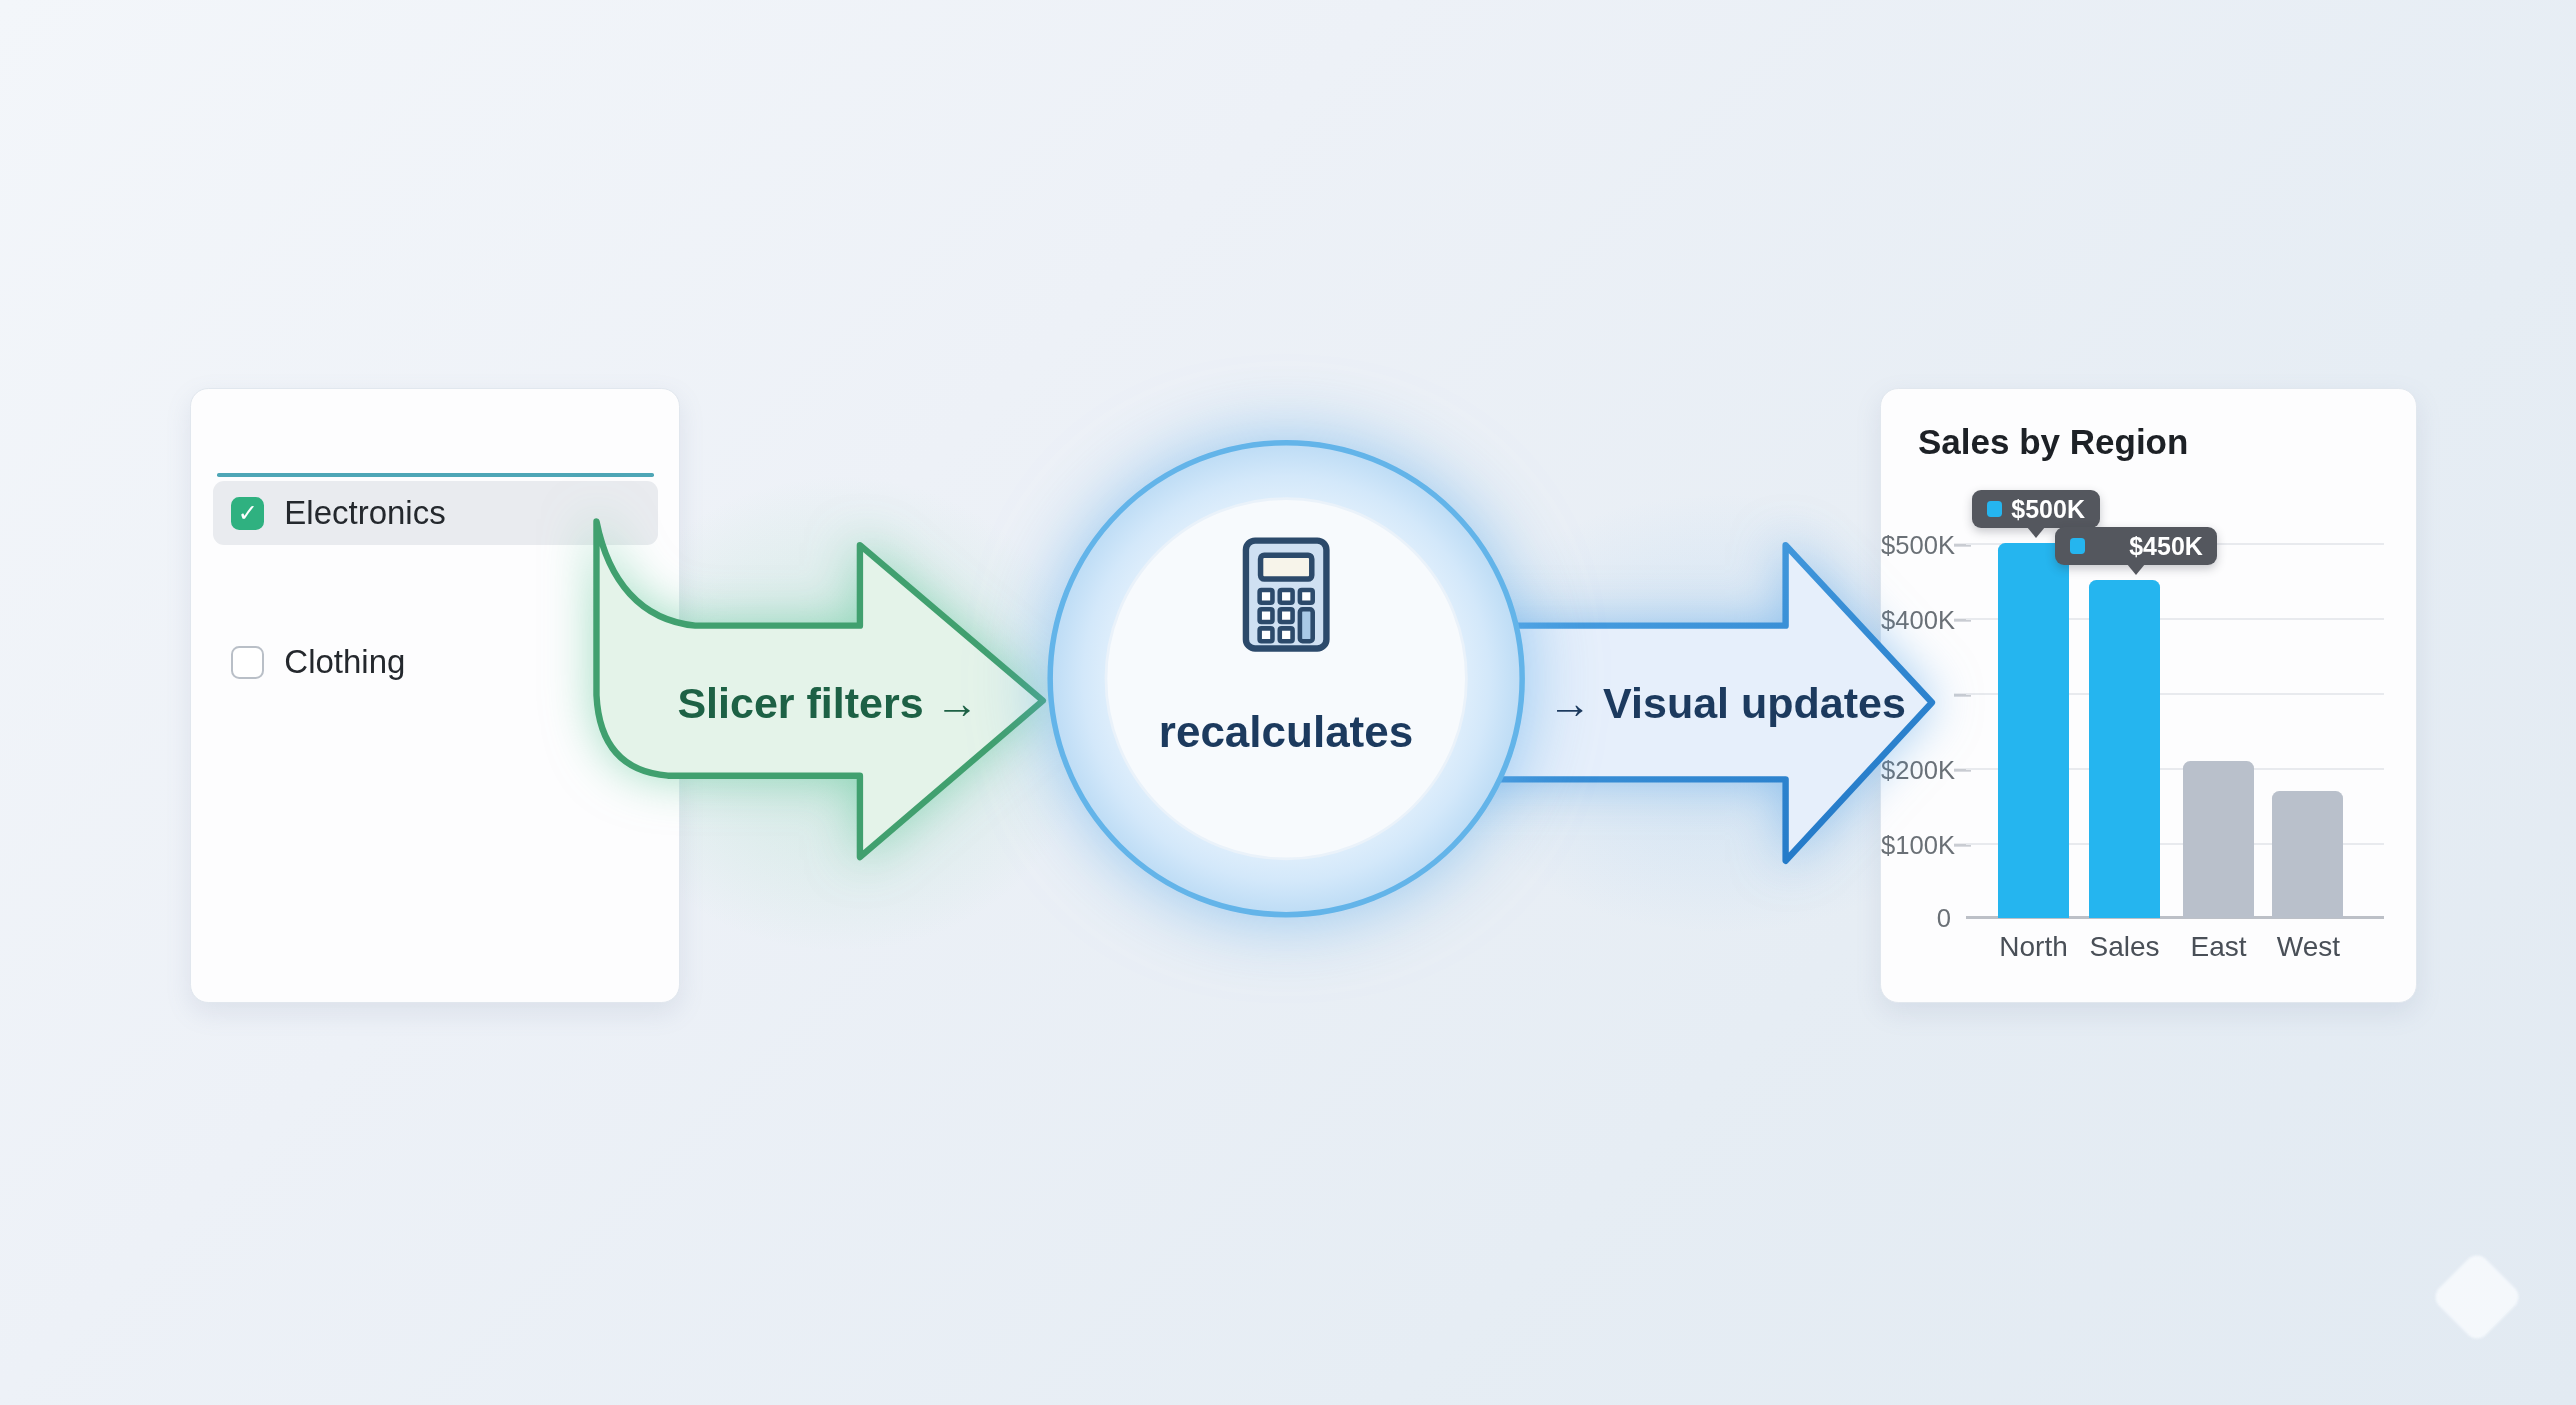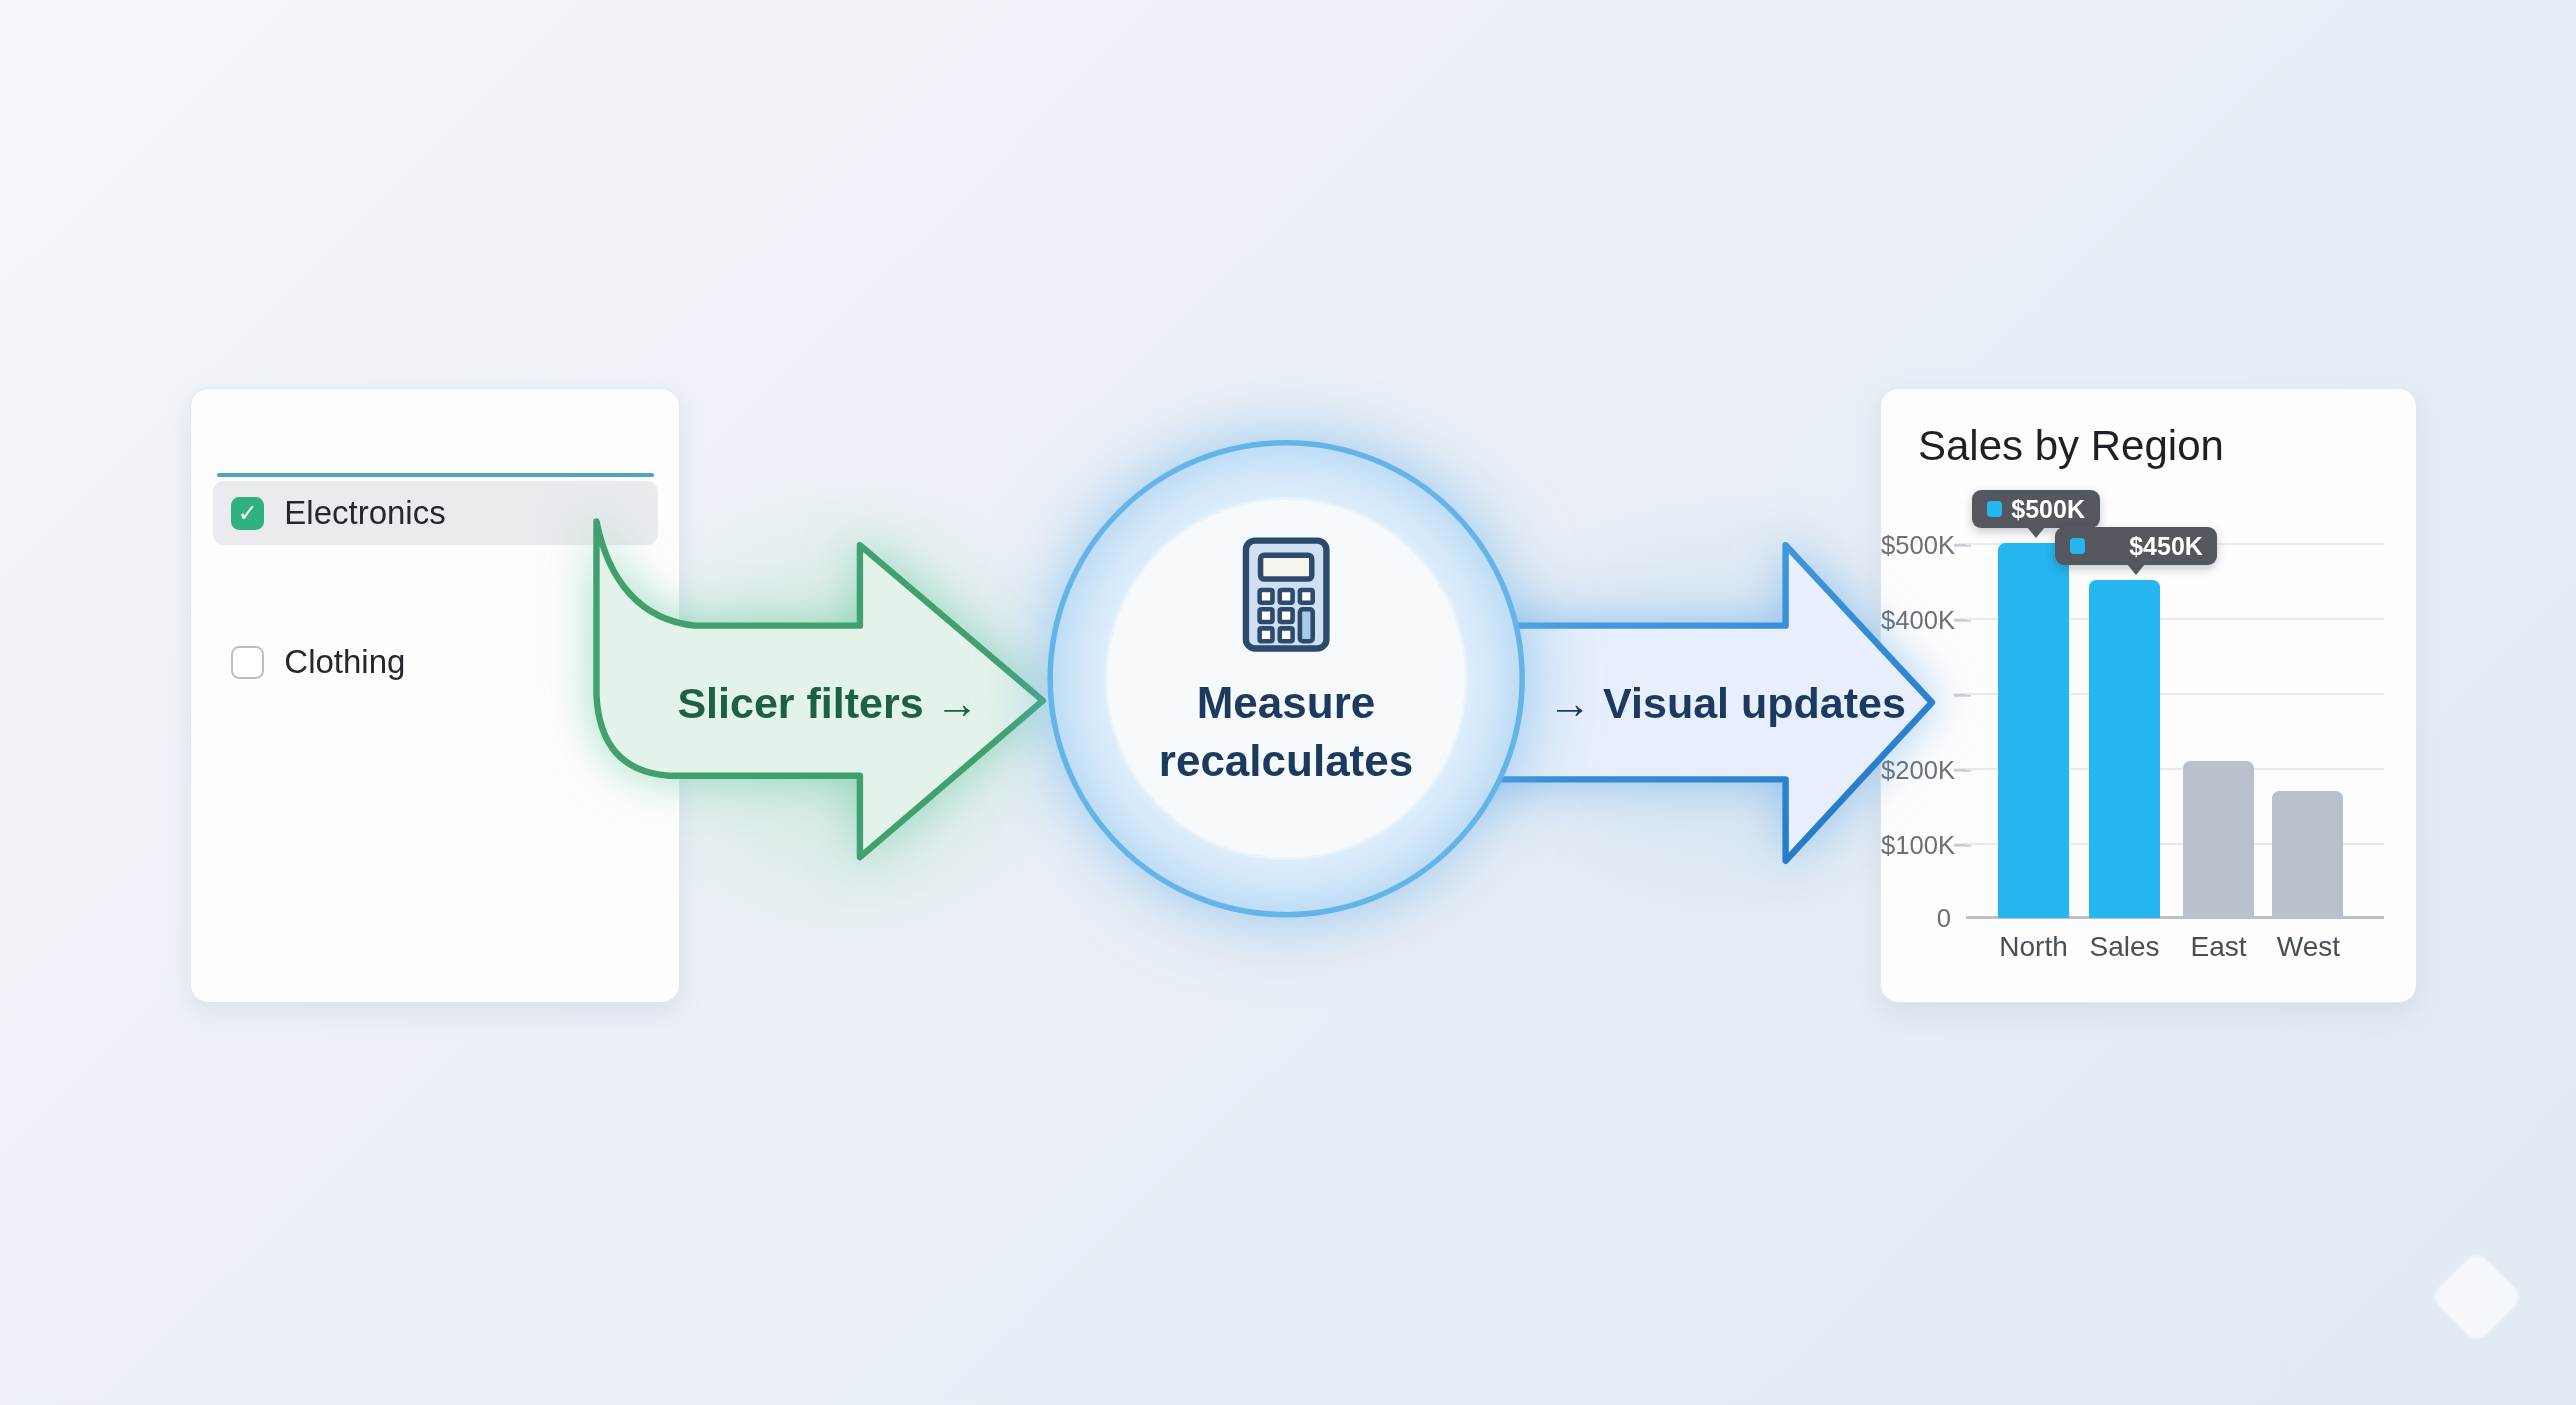--- a/index.html
+++ b/index.html
@@ -33,21 +33,21 @@
   .cb .tick{display:none;color:#ffffff;font-size:24px;font-weight:bold;line-height:1;}
   .cb.checked .tick{display:block;}
   .slicer-label{margin-left:20px;font-size:33px;color:#24282d;}
 
   #flow-svg{position:absolute;left:0;top:0;z-index:5;}
   .label{position:absolute;z-index:6;white-space:nowrap;transform:translate(-50%,-50%);}
   #green-arrow-label{left:828px;top:703px;font-size:43px;font-weight:bold;color:#1d6145;}
   #blue-arrow-label{left:1727px;top:703px;font-size:43px;font-weight:bold;color:#1c3a5e;}
   #measure-label{left:1286px;top:732px;text-align:center;font-size:44px;font-weight:bold;color:#1c3a5e;line-height:58px;}
 
-  .chart-title{position:absolute;left:37px;top:33px;font-size:42px;font-weight:normal;color:#1d2126;}
+  .chart-title{position:absolute;left:37px;top:33px;font-size:35px;font-weight:bold;color:#1d2126;}
   .plot{position:absolute;left:85px;top:0;width:418px;height:529px;}
   .gridline{position:absolute;left:0;width:418px;height:1.8px;background:#e8eaee;}
   .gl-500{top:154px;} .gl-400{top:229px;} .gl-300{top:304px;} .gl-200{top:379px;} .gl-100{top:454px;}
   .axis-line{position:absolute;left:0;top:527px;width:418px;height:2.7px;background:#bcc0c7;}
   .ylabel{position:absolute;left:0;width:70px;text-align:right;font-size:25.6px;color:#6a7076;transform:translateY(-50%);}
   .yl-500{top:156px;} .yl-400{top:231px;} .yl-300{top:306px;} .yl-200{top:381px;} .yl-100{top:456px;} .yl-0{top:529px;}
   .ytick{position:absolute;left:73px;width:16.5px;height:2.7px;background:#c9ccd2;transform:translateY(-50%);}
   .bar{position:absolute;bottom:0;width:71px;border-radius:7.3px 7.3px 0 0;}
   .bar-0{left:32px;} .bar-1{left:123px;} .bar-2{left:217px;} .bar-3{left:306px;}
   .xlabel{position:absolute;top:542px;width:101px;text-align:center;font-size:28px;color:#494f57;}
@@ -167,19 +167,18 @@
     <rect x="1377" y="666" width="14" height="14" rx="2" fill="#ffffff" stroke-width="5"></rect>
     <rect x="1399" y="666" width="14" height="14" rx="2" fill="#ffffff" stroke-width="5"></rect>
     <rect x="1377" y="687" width="14" height="14" rx="2" fill="#ffffff" stroke-width="5"></rect>
     <rect x="1399" y="687" width="14" height="14" rx="2" fill="#ffffff" stroke-width="5"></rect>
     <rect x="1421" y="666" width="14" height="35" rx="3" fill="#a9c9e6" stroke-width="5"></rect>
   </g>
 </svg>
 
 <div class="label" id="green-arrow-label">Slicer filters →</div>
 <div class="label" id="measure-label">
-  <div>Measure</div>
   <div>recalculates</div>
 </div>
 <div class="label" id="blue-arrow-label">→ Visual updates</div>
 
 <div class="sparkle"></div>
 
 
 </body></html>

